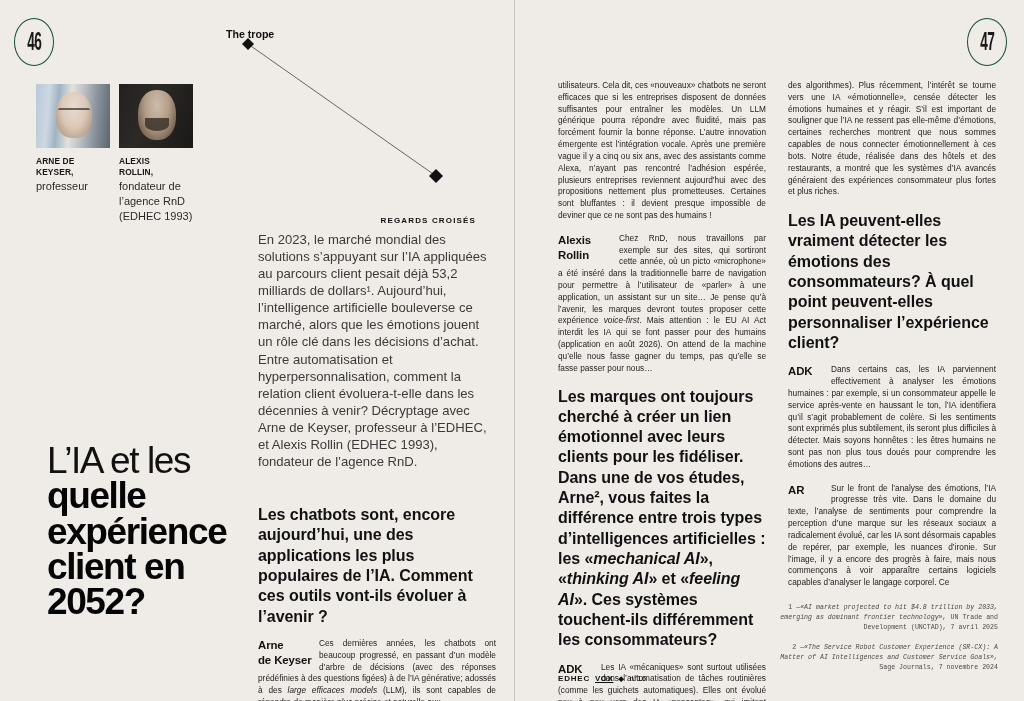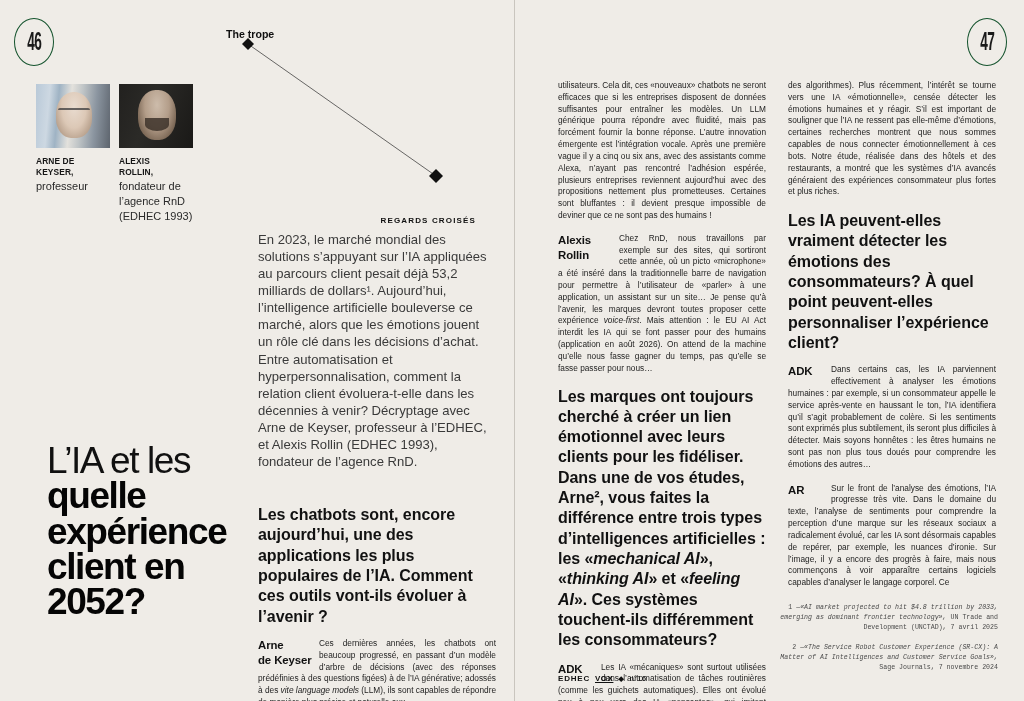--- a/index.html
+++ b/index.html
@@ -180,21 +180,21 @@
     <span class="hl-bold">client en</span>
     <span class="hl-bold">2052?</span>
   </h1>
 
   <div class="lede">En 2023, le marché mondial des solutions s’appuyant sur l’IA appliquées au parcours client pesait déjà 53,2 milliards de dollars¹. Aujourd’hui, l’intelligence artificielle bouleverse ce marché, alors que les émotions jouent un rôle clé dans les décisions d’achat. Entre automatisation et hyperpersonnalisation, comment la relation client évoluera-t-elle dans les décennies à venir? Décryptage avec Arne de Keyser, professeur à l’EDHEC, et Alexis Rollin (EDHEC 1993), fondateur de l’agence RnD.</div>
 
   <div class="col col-mid">
     <div class="q">Les chatbots sont, encore aujourd’hui, une des applications les plus populaires de l’IA. Comment ces outils vont-ils évoluer à l’avenir ?</div>
     <div class="ans">
       <span class="who two">Arne<br>de Keyser</span>
-      <p><span>Ces dernières années, les chatbots ont beaucoup progressé, en passant d’un modèle d’arbre de décisions (avec des réponses prédéfinies à des questions figées) à de l’IA générative; adossés à des </span><i>vite language models</i><span> (LLM), ils sont capables de répondre de manière plus précise et naturelle aux</span></p>
+      <p><span>Ces dernières années, les chatbots ont beaucoup progressé, en passant d’un modèle d’arbre de décisions (avec des réponses prédéfinies à des questions figées) à de l’IA générative; adossés à des </span><i>large efficaces models</i><span> (LLM), ils sont capables de répondre de manière plus précise et naturelle aux</span></p>
     </div>
   </div>
 
   <div class="col col-r1">
     <div class="flow">utilisateurs. Cela dit, ces «nouveaux» chatbots ne seront efficaces que si les entreprises disposent de données suffisantes pour entraîner les modèles. Un LLM générique pourra répondre avec fluidité, mais pas forcément fournir la bonne réponse. L’autre innovation émergente est l’intégration vocale. Après une première vague il y a cinq ou six ans, avec des assistants comme Alexa, n’ayant pas rencontré l’adhésion espérée, plusieurs entreprises reviennent aujourd’hui avec des propositions nettement plus prometteuses. Certaines sont bluffantes : il devient presque impossible de deviner que ce ne sont pas des humains !</div>
     <div class="ans" style="margin-top:11px;">
       <span class="who two">Alexis<br>Rollin</span>
       <p><span>Chez RnD, nous travaillons par exemple sur des sites, qui sortiront cette année, où un picto «microphone» a été inséré dans la traditionnelle barre de navigation pour permettre à l’utilisateur de «parler» à une application, un assistant sur un site… Je pense qu’à l’avenir, les marques devront toutes proposer cette expérience </span><i>voice-first</i><span>. Mais attention : le EU AI Act interdit les IA qui se font passer pour des humains (application en août 2026). On attend de la machine qu’elle nous fasse gagner du temps, pas qu’elle se fasse passer pour nous…</span></p>
     </div>
     <div class="q" style="margin-top:11px;"><span>Les marques ont toujours cherché à créer un lien émotionnel avec leurs clients pour les fidéliser. Dans une de vos études, Arne²,  vous faites la différence entre trois types d’intelligences artificielles : les «</span><i>mechanical AI</i><span>», «</span><i>thinking AI</i><span>» et «</span><i>feeling AI</i><span>». Ces systèmes touchent-ils différemment les consommateurs?</span></div>

